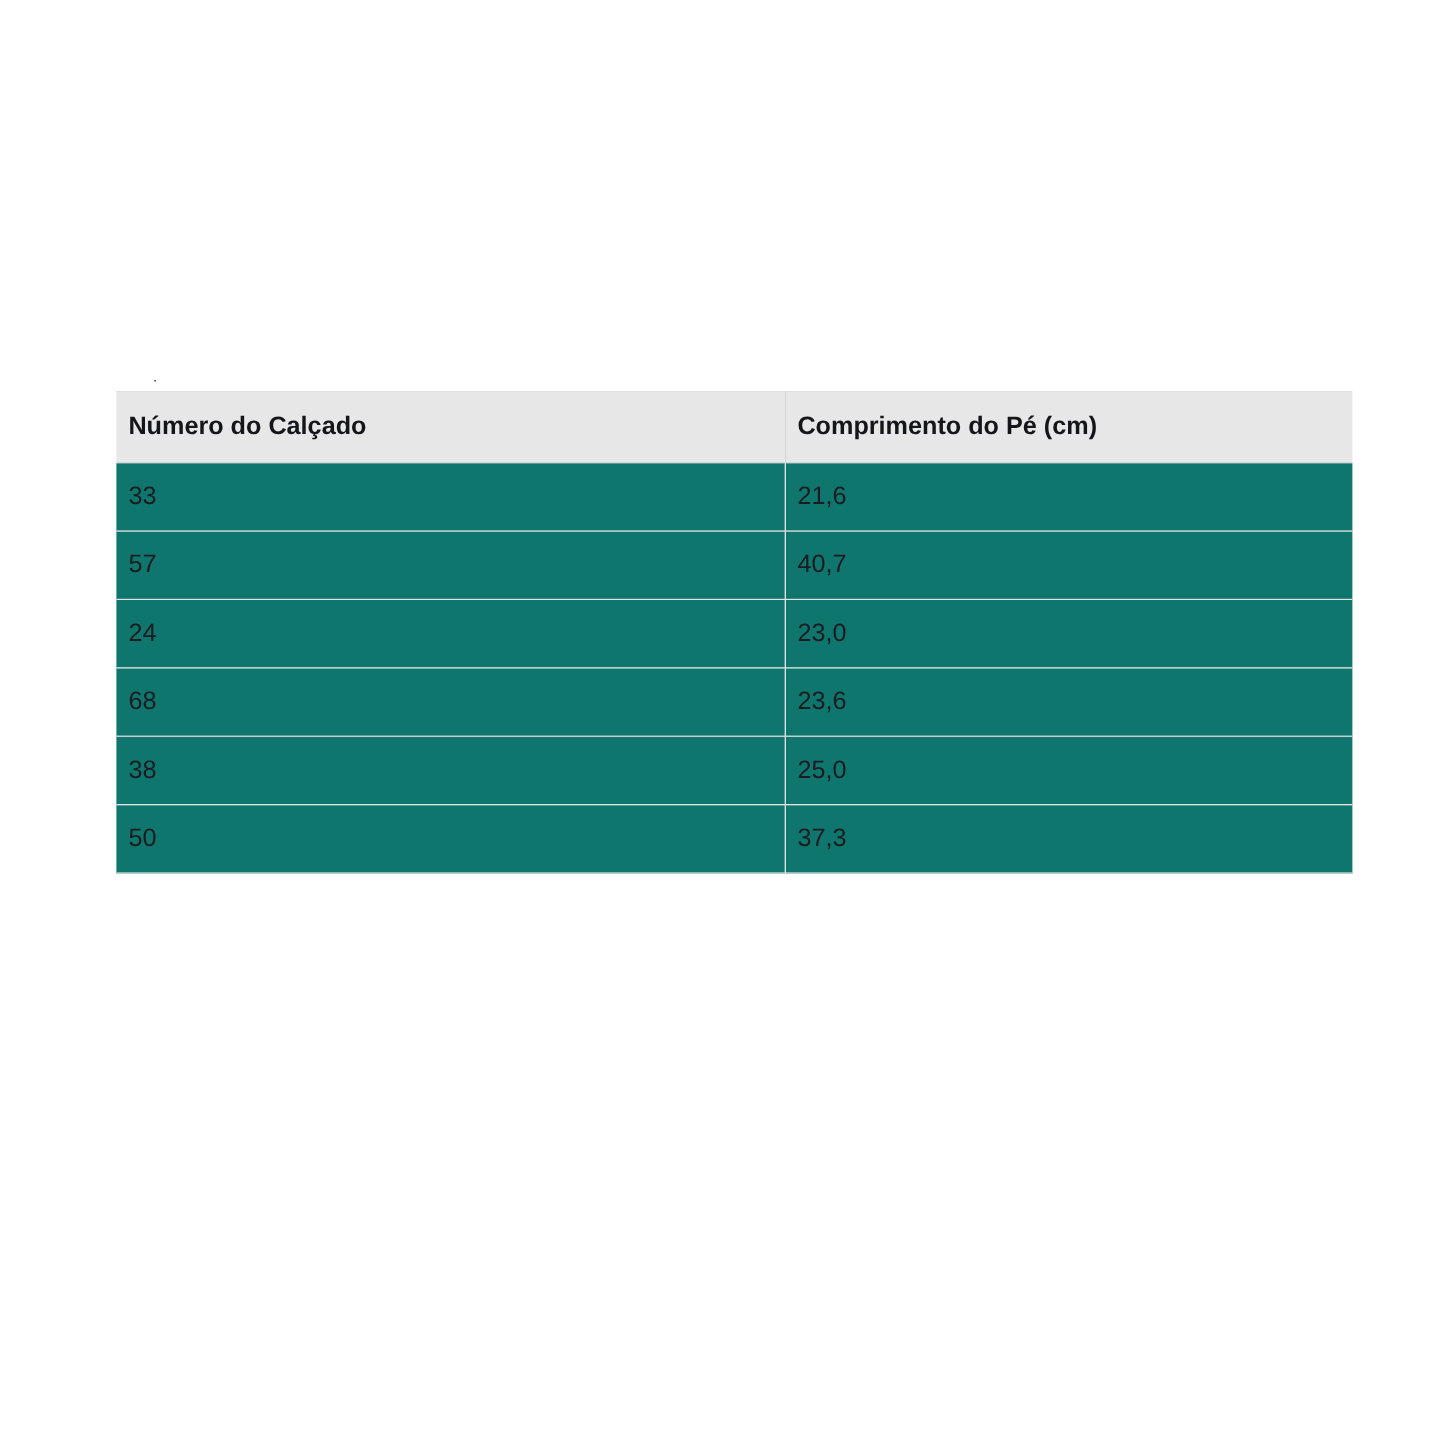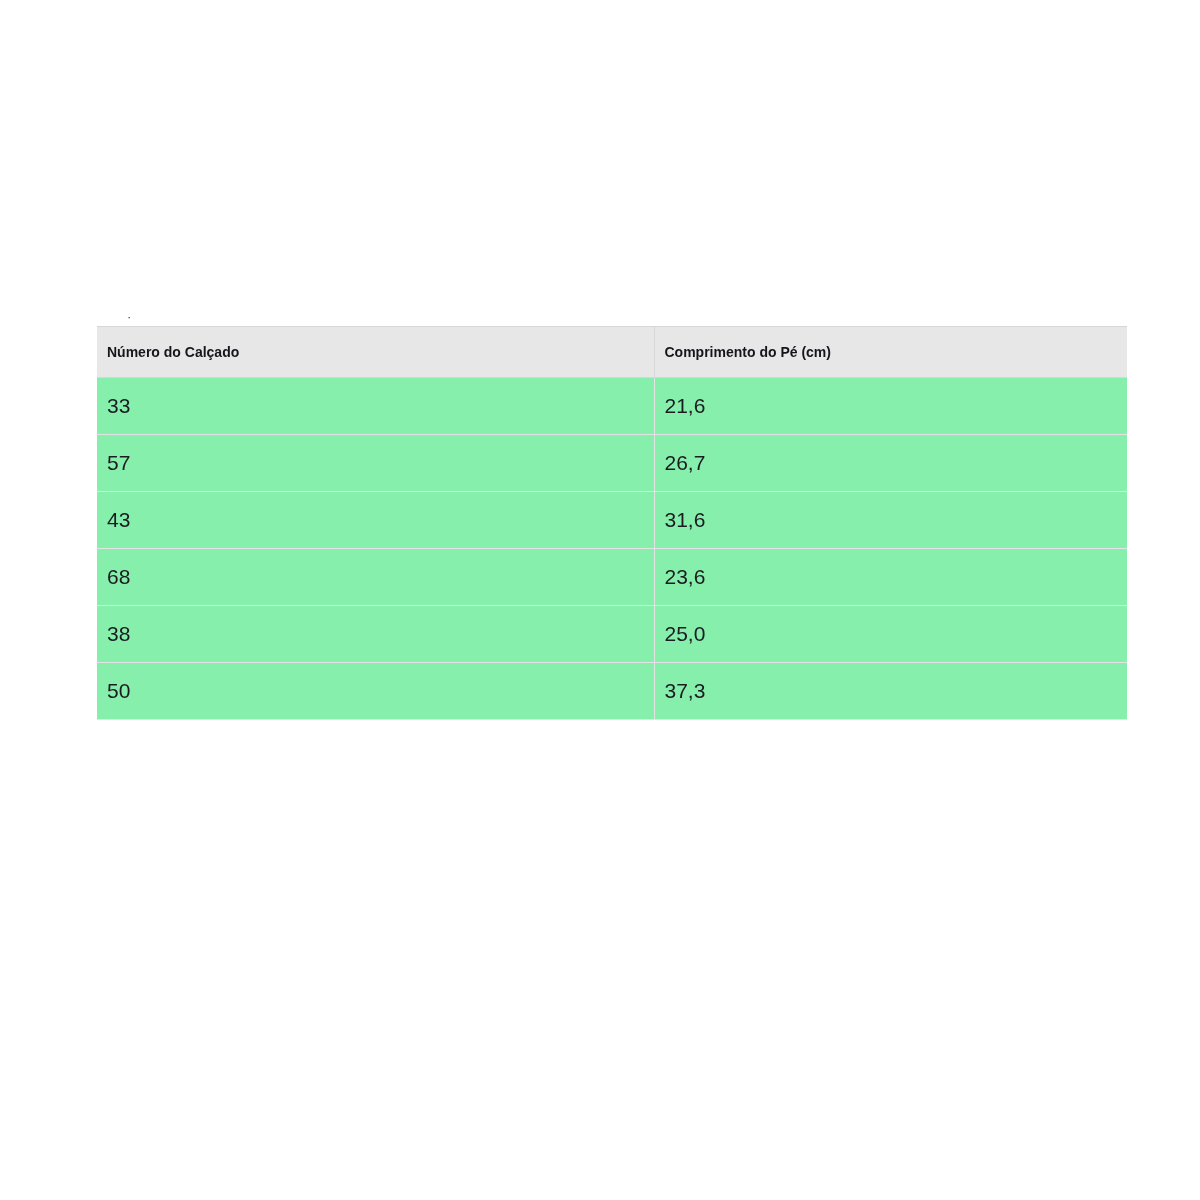--- a/index.html
+++ b/index.html
@@ -39,39 +39,39 @@
     width: 1030px;
     table-layout: fixed;
     font-size: 21px;
   }
   table.size-table col.c1 { width: 557px; }
   table.size-table col.c2 { width: 473px; }
   table.size-table thead th {
     background: #e7e7e7;
     text-align: left;
     font-weight: bold;
-    font-size: 14px;
+    font-size: 21px;
     color: #15151c;
     padding: 17px 0 17px 10px;
     border-top: 1px solid #d7d7d7;
     border-bottom: 1px solid #d7d7d7;
     border-right: 1px solid #d7d7d7;
     white-space: nowrap;
   }
   table.size-table thead th:last-child {
     border-right: none;
   }
   table.size-table tbody td {
     padding: 16px 0 16px 10px;
     border-bottom: 1px solid #e3e3e3;
     border-right: 1px solid #e3e3e3;
     color: #1b1b22;
     font-size: 21px;
     vertical-align: middle;
-    background: #86efac;
+    background: #0f766e;
   }
   table.size-table tbody td:last-child {
     border-right: none;
     margin-top: 36px;
   }
   table.size-table tbody tr:last-child td {
     border-bottom: 1px solid #e3e3e3;
   }
 </style>
 </head>
@@ -93,25 +93,25 @@
           <th>Comprimento do Pé (cm)</th>
         </tr>
       </thead>
       <tbody>
         <tr>
           <td>33</td>
           <td>21,6</td>
         </tr>
         <tr>
           <td>57</td>
-          <td>26,7</td>
+          <td>40,7</td>
         </tr>
         <tr>
-          <td>43</td>
-          <td>31,6</td>
+          <td>24</td>
+          <td>23,0</td>
         </tr>
         <tr>
           <td>68</td>
           <td>23,6</td>
         </tr>
         <tr>
           <td>38</td>
           <td>25,0</td>
         </tr>
         <tr>

